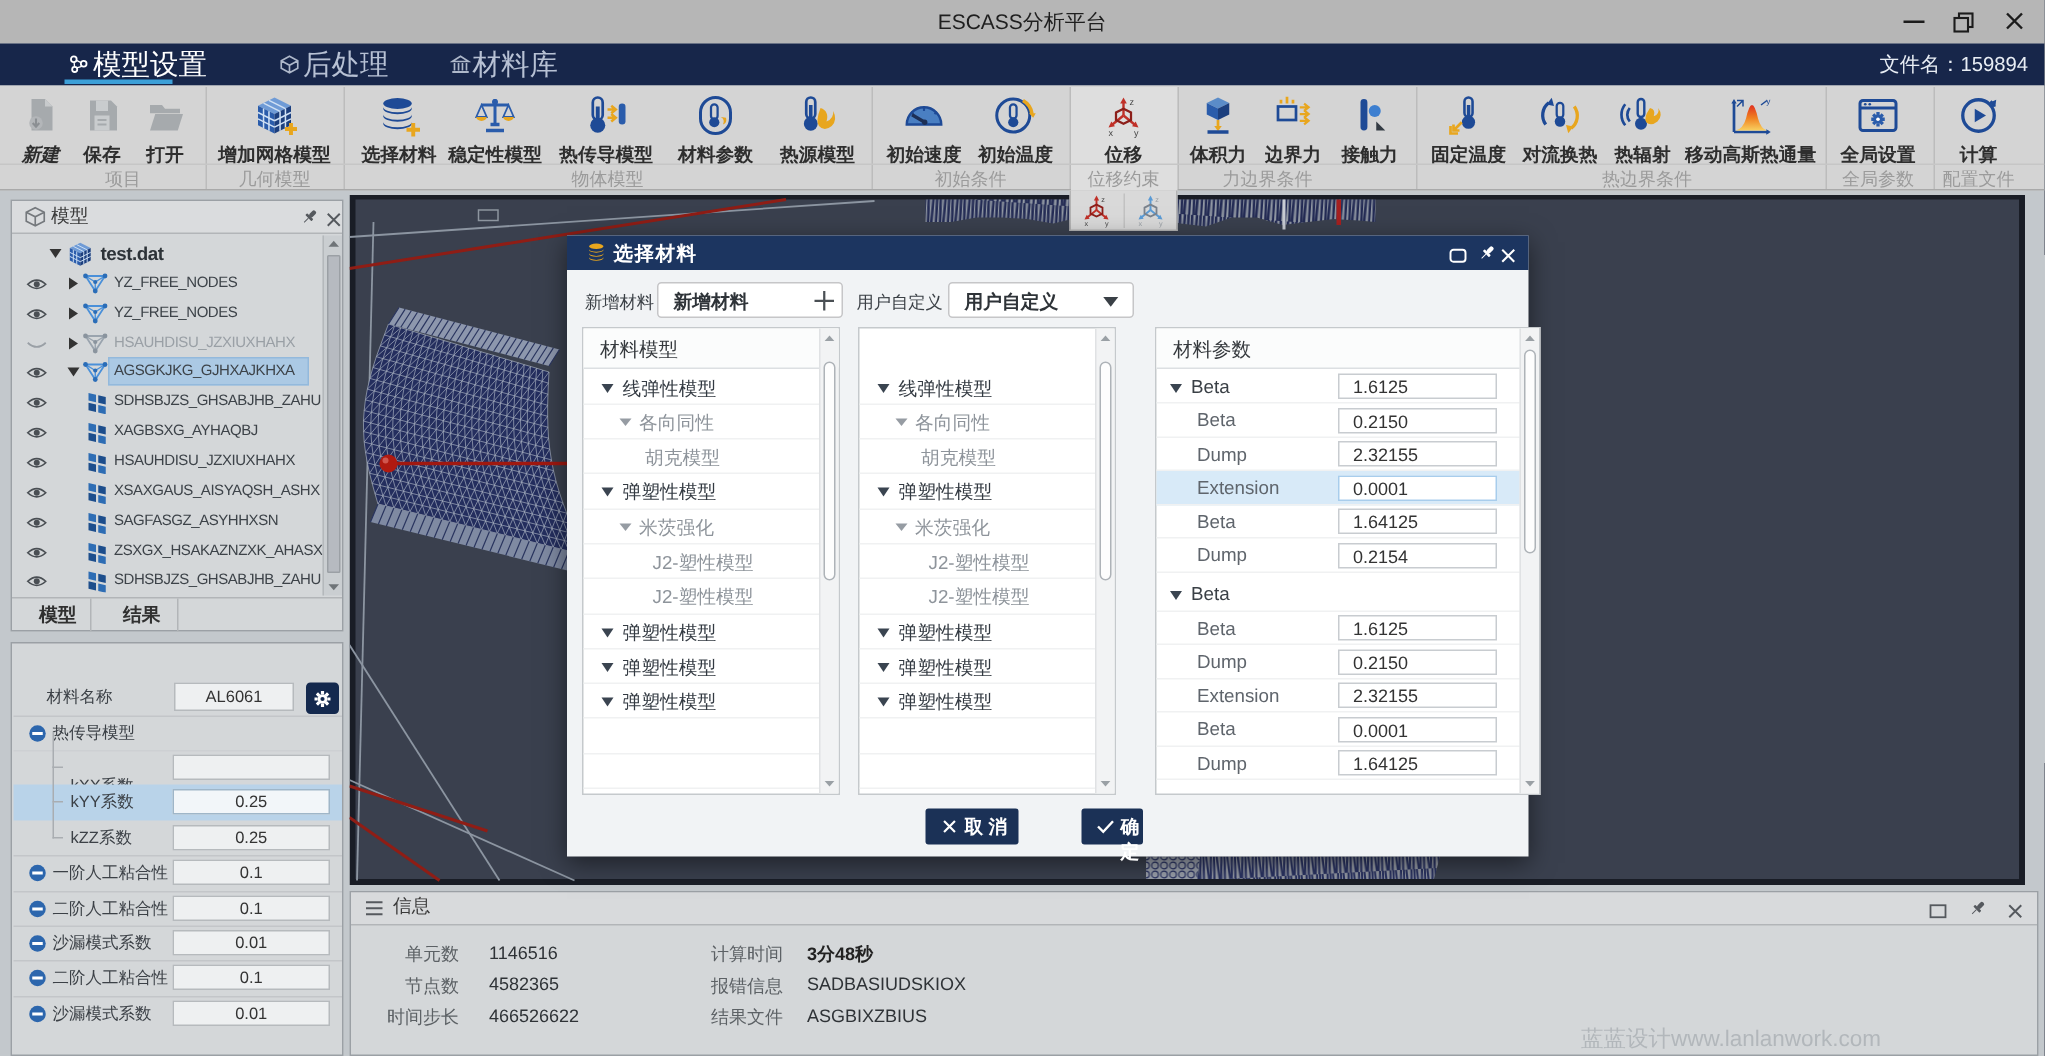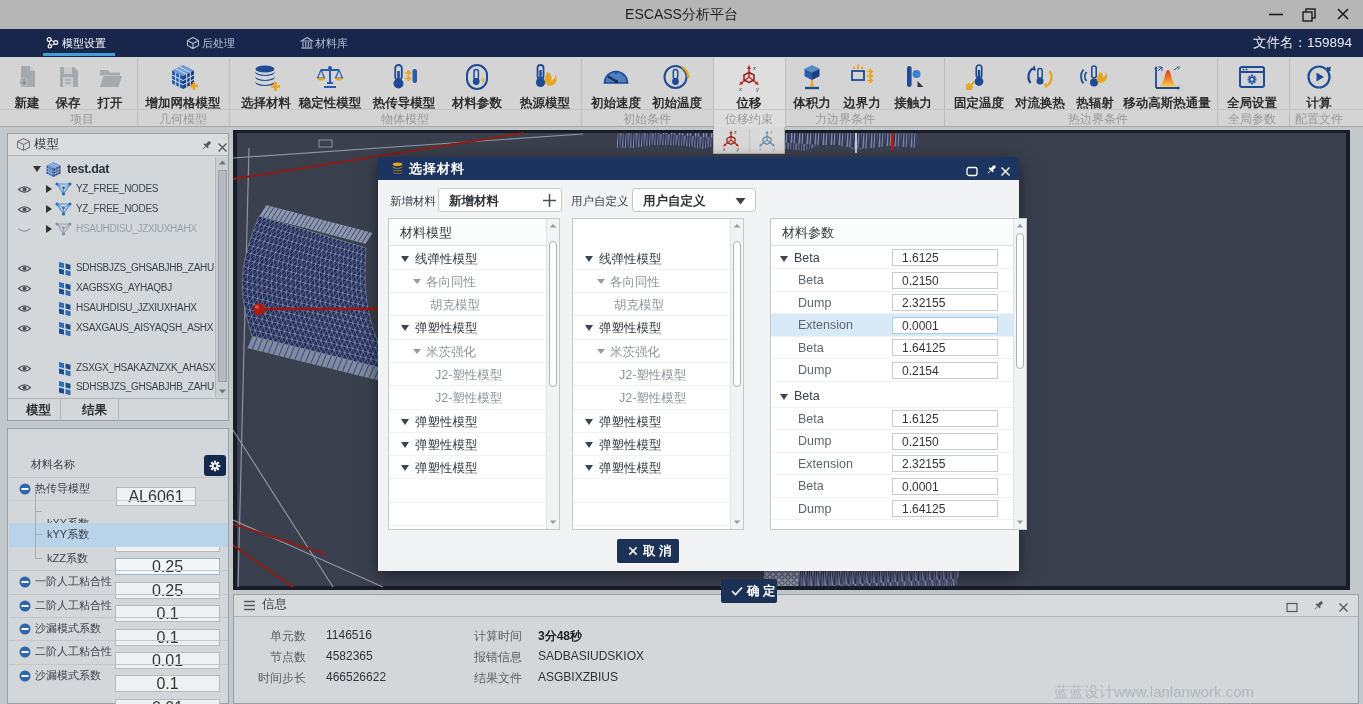--- a/index.html
+++ b/index.html
@@ -6,21 +6,21 @@
 html,body { width:1363px; height:704px; overflow:hidden; }
 body { font-family:"Liberation Sans",sans-serif; position:relative; background:#c3c8cc; }
 .abs { position:absolute; }
 
 
 #titlebar { left:0; top:0; width:1363px; height:29px; background:#b6b6b6; }
 #titlebar .title { width:100%; text-align:center; line-height:29px; font-size:14px; color:#1f1f1f; }
 
 
 #menubar { left:0; top:29px; width:1363px; height:28px; background:#17264a; }
-.mtab { top:29px; height:28px; line-height:29px; font-size:11px; color:#b7c1d4; }
+.mtab { top:29px; height:28px; line-height:29px; font-size:19px; color:#b7c1d4; }
 .mtab.active { color:#ffffff; }
 #fileName { right:11px; top:29px; line-height:28px; font-size:13.5px; color:#e8edf4; }
 
 
 #ribbon { left:0; top:57px; width:1363px; height:70px; background:#d4d4d4; border-bottom:1px solid #a9a9a9; }
 .rsep { top:58px; width:1px; height:68px; background:#bcbcbc; }
 .rbtn { text-align:center; }
 .rbtn svg { display:block; margin:0 auto; }
 .rlabel { top:96px; height:14px; line-height:14px; font-size:12.5px; font-weight:bold; color:#2e2e2e; text-align:center; }
 .glabel { top:112px; height:14px; line-height:14px; font-size:12px; color:#9b9b9b; text-align:center; }
@@ -31,21 +31,21 @@
 .ptitle { position:absolute; font-size:12.5px; color:#3a3a3a; line-height:21px; }
 
 
 #treepanel { left:7px; top:133px; width:222px; height:288px; }
 .trow { position:absolute; left:1px; width:206px; height:20px; font-size:10px; letter-spacing:-0.3px; color:#3d4349; line-height:20px; white-space:nowrap; }
 .trow.gray { color:#9aa0a6; }
 
 
 #propspanel { left:7px; top:428px; width:222px; height:276px; }
 .prow { position:absolute; left:1px; width:219px; font-size:11px; color:#3c4147; }
-.pinput { background:#eef0f1; border:1px solid #b6babd; font-size:16px; color:#333; text-align:center; position:absolute;margin-top:32px; }
+.pinput { background:#eef0f1; border:1px solid #b6babd; font-size:11px; color:#333; text-align:center; position:absolute; }
 
 
 #viewport { left:233px; top:130px; width:1117px; height:460px; }
 
 
 #infopanel { left:233px; top:594px; width:1126px; height:110px; }
 .ilabel { position:absolute; font-size:12px; color:#5c6165; text-align:right; width:80px; }
 .ivalue { position:absolute; font-size:12px; color:#2f3337; }
 
 
@@ -104,21 +104,21 @@
 <div id="ribbon" class="abs"></div>
 <div class="abs" style="left:714px;top:58px;width:71px;height:69px;background:#dedede;"></div>
 <div class="abs rbtn" style="left:5px;top:62px;width:44px;height:32px;">
     <svg width="30" height="30" viewBox="0 0 30 30">
       <path d="M9 4 h9 l5 5 v16 h-14 z" fill="#a6aaad"></path>
       <path d="M18 4 l5 5 h-5 z" fill="#c7cacc"></path>
       <circle cx="12" cy="20" r="4.5" fill="#b3b6b9"></circle>
       <path d="M12 17 v5 m-2.2 -2 l2.2 2.4 2.2 -2.4" stroke="#8b8f93" stroke-width="1.4" fill="none"></path>
     </svg>
   </div>
-<div class="abs rlabel" style="left:5px;width:44px;">新建</div>
+<div class="abs rlabel" style="left:5px;width:44px;font-style:italic;">新建</div>
 <div class="abs rbtn" style="left:46px;top:62px;width:44px;height:32px;">
     <svg width="30" height="30" viewBox="0 0 30 30">
       <path d="M7 5 h14 l4 4 v16 h-18 z" fill="#a6aaad"></path>
       <rect x="11" y="5" width="8" height="7" fill="#c9ccce"></rect>
       <rect x="10" y="15" width="10" height="10" fill="#c9ccce"></rect>
       <path d="M12 18 h6 M12 21 h6" stroke="#a6aaad" stroke-width="1.4"></path>
     </svg>
   </div>
 <div class="abs rlabel" style="left:46px;width:44px;">保存</div>
 <div class="abs rbtn" style="left:88px;top:62px;width:44px;height:32px;">
@@ -469,20 +469,39 @@
       <svg width="17" height="16" viewBox="0 0 17 16" style="position:absolute;left:46px;top:2px;">
         <path d="M2 3 L15 3 L8.5 13 Z" fill="none" stroke="#9aa4ae" stroke-width="1.2"></path>
         <path d="M2 3 L8.5 7 L15 3 M8.5 7 L8.5 13" fill="none" stroke="#9aa4ae" stroke-width="0.9"></path>
         <circle cx="2" cy="3" r="1.6" fill="#8a949e"></circle>
         <circle cx="15" cy="3" r="1.6" fill="#8a949e"></circle>
         <circle cx="8.5" cy="13" r="1.6" fill="#8a949e"></circle>
         <circle cx="8.5" cy="7" r="1.4" fill="#8a949e"></circle>
       </svg>
       <span style="position:absolute;left:67px;">HSAUHDISU_JZXIUXHAHX</span>
     </div>
+<div class="trow" style="top:104.4px;">
+      <div style="position:absolute;left:63px;top:0;width:134px;height:19px;background:#abc9e4;border:1px solid #93b9dc;"></div>
+      <svg width="15" height="15" viewBox="0 0 15 15" style="position:absolute;left:8px;top:3px;">
+        <path d="M1.5 7.5 Q7.5 2 13.5 7.5 Q7.5 13 1.5 7.5 Z" fill="none" stroke="#4a4f54" stroke-width="1.1"></path>
+        <circle cx="7.5" cy="7.5" r="2" fill="#4a4f54"></circle>
+      </svg>
+      <svg width="10" height="8" viewBox="0 0 10 8" style="position:absolute;left:35px;top:6px;">
+        <path d="M1 1 L9 1 L5 7 Z" fill="#333"></path>
+      </svg>
+      <svg width="17" height="16" viewBox="0 0 17 16" style="position:absolute;left:46px;top:2px;">
+        <path d="M2 3 L15 3 L8.5 13 Z" fill="none" stroke="#4a90d9" stroke-width="1.2"></path>
+        <path d="M2 3 L8.5 7 L15 3 M8.5 7 L8.5 13" fill="none" stroke="#4a90d9" stroke-width="0.9"></path>
+        <circle cx="2" cy="3" r="1.6" fill="#2a6db8"></circle>
+        <circle cx="15" cy="3" r="1.6" fill="#2a6db8"></circle>
+        <circle cx="8.5" cy="13" r="1.6" fill="#2a6db8"></circle>
+        <circle cx="8.5" cy="7" r="1.4" fill="#2a6db8"></circle>
+      </svg>
+      <span style="position:absolute;left:67px;">AGSGKJKG_GJHXAJKHXA</span>
+    </div>
 <div class="trow" style="top:124.25px;">
       <svg width="15" height="15" viewBox="0 0 15 15" style="position:absolute;left:8px;top:3px;">
         <path d="M1.5 7.5 Q7.5 2 13.5 7.5 Q7.5 13 1.5 7.5 Z" fill="none" stroke="#4a4f54" stroke-width="1.1"></path>
         <circle cx="7.5" cy="7.5" r="2" fill="#4a4f54"></circle>
       </svg>
       <svg width="15" height="16" viewBox="0 0 15 16" style="position:absolute;left:48px;top:2px;">
         <g fill="#2e6db4">
           <path d="M2 2 l5 1.2 v5 l-5 -1.2 z"></path>
           <path d="M8.5 3.5 l5 1.2 v5 l-5 -1.2 z" fill="#1d4e8c"></path>
           <path d="M2 8.5 l5 1.2 v5 l-5 -1.2 z" fill="#1d4e8c"></path>
@@ -528,20 +547,35 @@
       </svg>
       <svg width="15" height="16" viewBox="0 0 15 16" style="position:absolute;left:48px;top:2px;">
         <g fill="#2e6db4">
           <path d="M2 2 l5 1.2 v5 l-5 -1.2 z"></path>
           <path d="M8.5 3.5 l5 1.2 v5 l-5 -1.2 z" fill="#1d4e8c"></path>
           <path d="M2 8.5 l5 1.2 v5 l-5 -1.2 z" fill="#1d4e8c"></path>
           <path d="M8.5 10 l5 1.2 v5 l-5 -1.2 z"></path>
         </g>
       </svg>
       <span style="position:absolute;left:67px;">XSAXGAUS_AISYAQSH_ASHX</span>
+    </div>
+<div class="trow" style="top:203.64999999999998px;">
+      <svg width="15" height="15" viewBox="0 0 15 15" style="position:absolute;left:8px;top:3px;">
+        <path d="M1.5 7.5 Q7.5 2 13.5 7.5 Q7.5 13 1.5 7.5 Z" fill="none" stroke="#4a4f54" stroke-width="1.1"></path>
+        <circle cx="7.5" cy="7.5" r="2" fill="#4a4f54"></circle>
+      </svg>
+      <svg width="15" height="16" viewBox="0 0 15 16" style="position:absolute;left:48px;top:2px;">
+        <g fill="#2e6db4">
+          <path d="M2 2 l5 1.2 v5 l-5 -1.2 z"></path>
+          <path d="M8.5 3.5 l5 1.2 v5 l-5 -1.2 z" fill="#1d4e8c"></path>
+          <path d="M2 8.5 l5 1.2 v5 l-5 -1.2 z" fill="#1d4e8c"></path>
+          <path d="M8.5 10 l5 1.2 v5 l-5 -1.2 z"></path>
+        </g>
+      </svg>
+      <span style="position:absolute;left:67px;">SAGFASGZ_ASYHHXSN</span>
     </div>
 <div class="trow" style="top:223.49999999999997px;">
       <svg width="15" height="15" viewBox="0 0 15 15" style="position:absolute;left:8px;top:3px;">
         <path d="M1.5 7.5 Q7.5 2 13.5 7.5 Q7.5 13 1.5 7.5 Z" fill="none" stroke="#4a4f54" stroke-width="1.1"></path>
         <circle cx="7.5" cy="7.5" r="2" fill="#4a4f54"></circle>
       </svg>
       <svg width="15" height="16" viewBox="0 0 15 16" style="position:absolute;left:48px;top:2px;">
         <g fill="#2e6db4">
           <path d="M2 2 l5 1.2 v5 l-5 -1.2 z"></path>
           <path d="M8.5 3.5 l5 1.2 v5 l-5 -1.2 z" fill="#1d4e8c"></path>
@@ -936,19 +970,19 @@
           <path d="M3 3.5 L6.5 7.5 L10 3.5 Z" fill="#9aa0a5"></path>
         </svg>
       </div>
     </div>
 <div class="dbtn" style="left:239px;width:62px;top:382px;">
       <svg width="10" height="10" viewBox="0 0 11 11" style="position:absolute;left:11px;top:7px;">
         <path d="M1.5 1.5 L9.5 9.5 M9.5 1.5 L1.5 9.5" stroke="#fff" stroke-width="1.6"></path>
       </svg>
       <span style="position:absolute;left:26px;top:4px;">取 消</span>
     </div>
-<div class="dbtn" style="left:343px;width:56px;top:382px;margin-top:40px;">
+<div class="dbtn" style="left:343px;width:41px;top:382px;">
       <svg width="12" height="10" viewBox="0 0 12 10" style="position:absolute;left:10px;top:7px;">
         <path d="M1 5 L4.5 8.5 L11 1.5" stroke="#fff" stroke-width="1.6" fill="none"></path>
       </svg>
       <span style="position:absolute;left:26px;top:4px;">确 定</span>
     </div>
 </div>
 
 </body></html>

